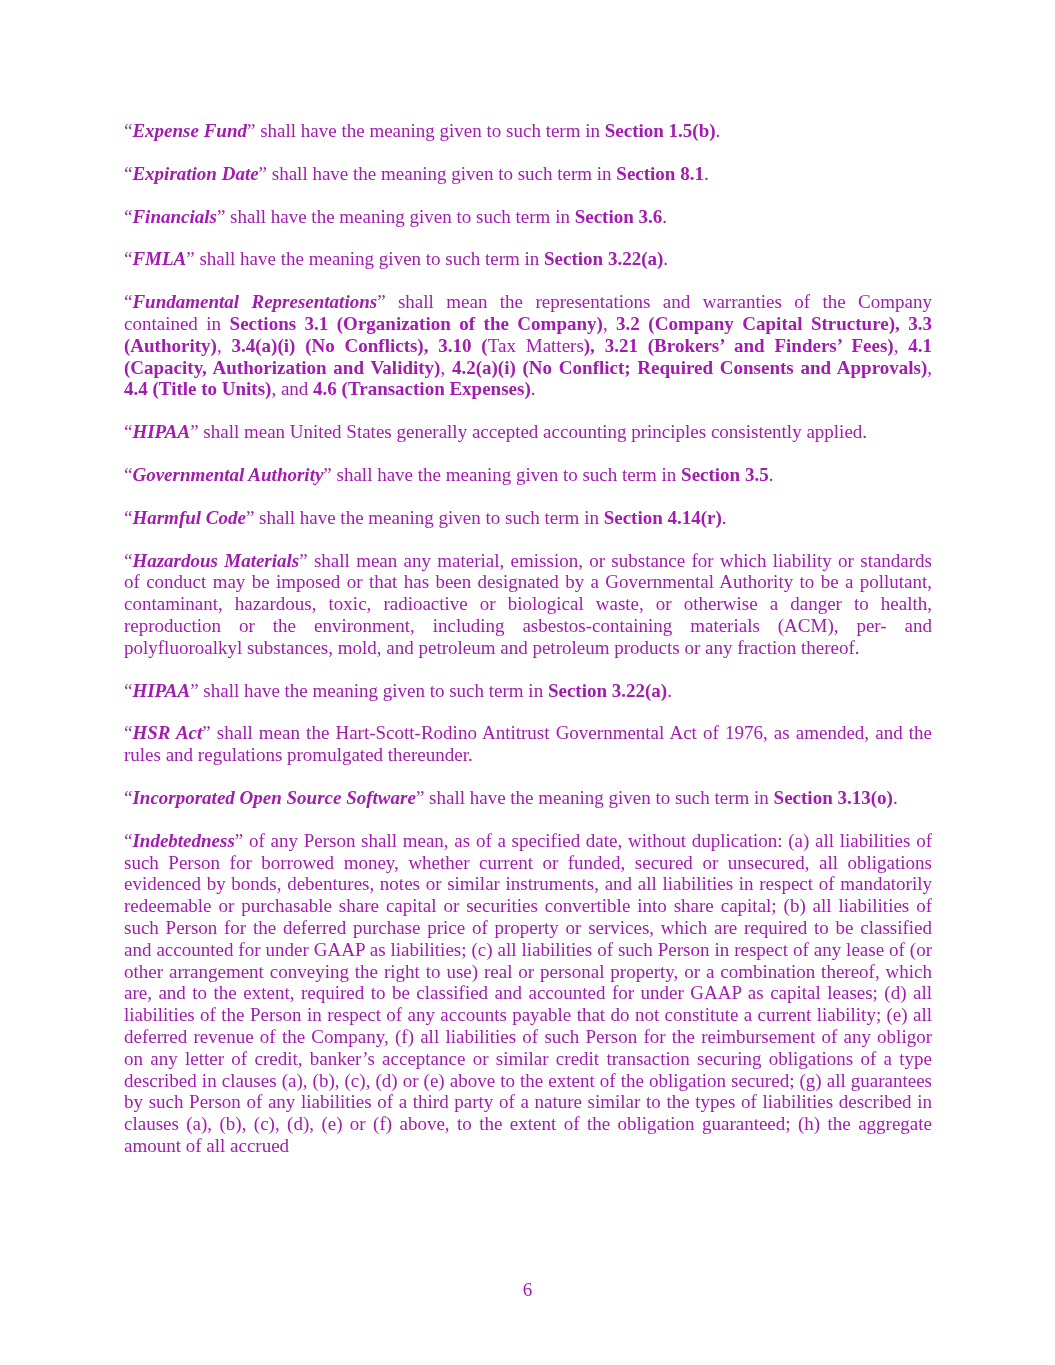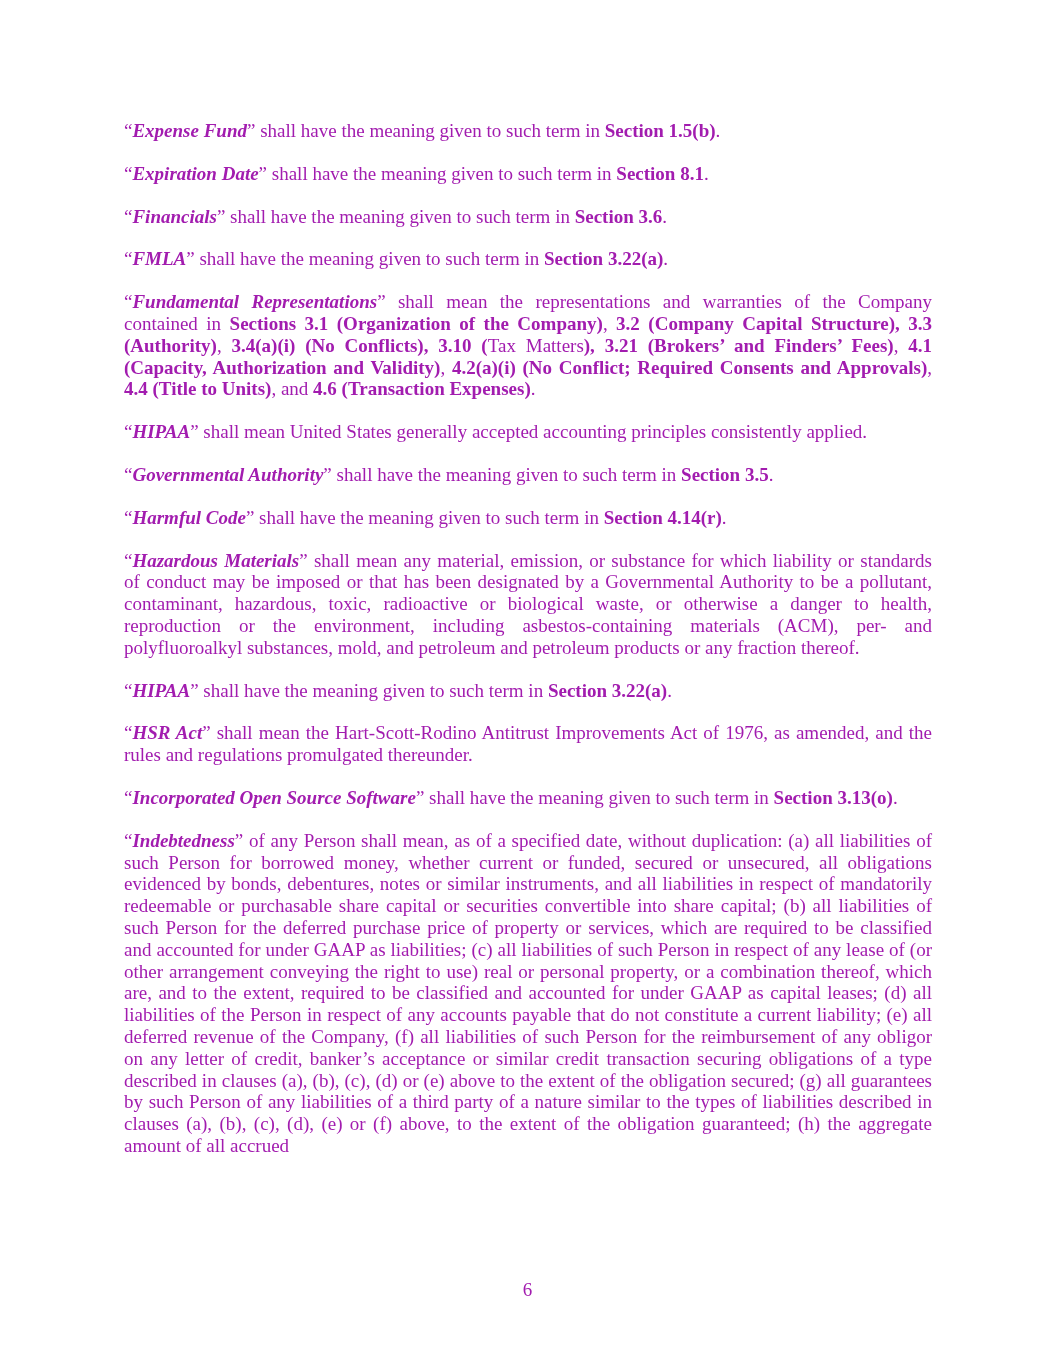--- a/index.html
+++ b/index.html
@@ -45,18 +45,18 @@
       <p class="para"><span>“</span><span class="bi">Expense Fund</span><span>” shall have the meaning given to such term in </span><span class="b">Section 1.5(b)</span><span>.</span></p>
       <p class="para"><span>“</span><span class="bi">Expiration Date</span><span>” shall have the meaning given to such term in </span><span class="b">Section 8.1</span><span>.</span></p>
       <p class="para"><span>“</span><span class="bi">Financials</span><span>” shall have the meaning given to such term in </span><span class="b">Section 3.6</span><span>.</span></p>
       <p class="para"><span>“</span><span class="bi">FMLA</span><span>” shall have the meaning given to such term in </span><span class="b">Section 3.22(a)</span><span>.</span></p>
       <p class="para"><span>“</span><span class="bi">Fundamental Representations</span><span>” shall mean the representations and warranties of the Company contained in </span><span class="b">Sections 3.1 (Organization of the Company)</span><span>, </span><span class="b">3.2 (Company Capital Structure), 3.3 (Authority)</span><span>, </span><span class="b">3.4(a)(i) (No Conflicts), 3.10 (</span><span>Tax Matters</span><span class="b">), 3.21 (Brokers’ and Finders’ Fees)</span><span>, </span><span class="b">4.1 (Capacity, Authorization and Validity)</span><span>, </span><span class="b">4.2(a)(i) (No Conflict; Required Consents and Approvals)</span><span>, </span><span class="b">4.4 (Title to Units)</span><span>, and </span><span class="b">4.6 (Transaction Expenses)</span><span>.</span></p>
       <p class="para"><span>“</span><span class="bi">HIPAA</span><span>” shall mean United States generally accepted accounting principles consistently applied.</span></p>
       <p class="para"><span>“</span><span class="bi">Governmental Authority</span><span>” shall have the meaning given to such term in </span><span class="b">Section 3.5</span><span>.</span></p>
       <p class="para"><span>“</span><span class="bi">Harmful Code</span><span>” shall have the meaning given to such term in </span><span class="b">Section 4.14(r)</span><span>.</span></p>
       <p class="para"><span>“</span><span class="bi">Hazardous Materials</span><span>” shall mean any material, emission, or substance for which liability or standards of conduct may be imposed or that has been designated by a Governmental Authority to be a pollutant, contaminant, hazardous, toxic, radioactive or biological waste, or otherwise a danger to health, reproduction or the environment, including asbestos-containing materials (ACM), per- and polyfluoroalkyl substances, mold, and petroleum and petroleum products or any fraction thereof.</span></p>
       <p class="para"><span>“</span><span class="bi">HIPAA</span><span>” shall have the meaning given to such term in </span><span class="b">Section 3.22(a)</span><span>.</span></p>
-      <p class="para"><span>“</span><span class="bi">HSR Act</span><span>” shall mean the Hart-Scott-Rodino Antitrust Improvements Act of 1976, as amended, and the rules and regulations promulgated thereunder.</span></p>
+      <p class="para"><span>“</span><span class="bi">HSR Act</span><span>” shall mean the Hart-Scott-Rodino Antitrust Governmental Act of 1976, as amended, and the rules and regulations promulgated thereunder.</span></p>
       <p class="para"><span>“</span><span class="bi">Incorporated Open Source Software</span><span>” shall have the meaning given to such term in </span><span class="b">Section 3.13(o)</span><span>.</span></p>
       <p class="para"><span>“</span><span class="bi">Indebtedness</span><span>” of any Person shall mean, as of a specified date, without duplication: (a) all liabilities of such Person for borrowed money, whether current or funded, secured or unsecured, all obligations evidenced by bonds, debentures, notes or similar instruments, and all liabilities in respect of mandatorily redeemable or purchasable share capital or securities convertible into share capital; (b) all liabilities of such Person for the deferred purchase price of property or services, which are required to be classified and accounted for under GAAP as liabilities; (c) all liabilities of such Person in respect of any lease of (or other arrangement conveying the right to use) real or personal property, or a combination thereof, which are, and to the extent, required to be classified and accounted for under GAAP as capital leases; (d) all liabilities of the Person in respect of any accounts payable that do not constitute a current liability; (e) all deferred revenue of the Company, (f) all liabilities of such Person for the reimbursement of any obligor on any letter of credit, banker’s acceptance or similar credit transaction securing obligations of a type described in clauses (a), (b), (c), (d) or (e) above to the extent of the obligation secured; (g) all guarantees by such Person of any liabilities of a third party of a nature similar to the types of liabilities described in clauses (a), (b), (c), (d), (e) or (f) above, to the extent of the obligation guaranteed; (h) the aggregate amount of all accrued</span></p>
     </div>
   <div class="page-footer">6</div>
 </div>
 
 </body></html>

